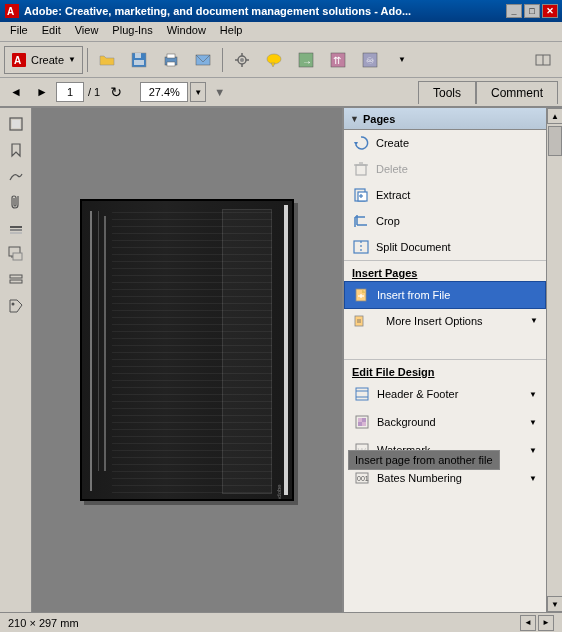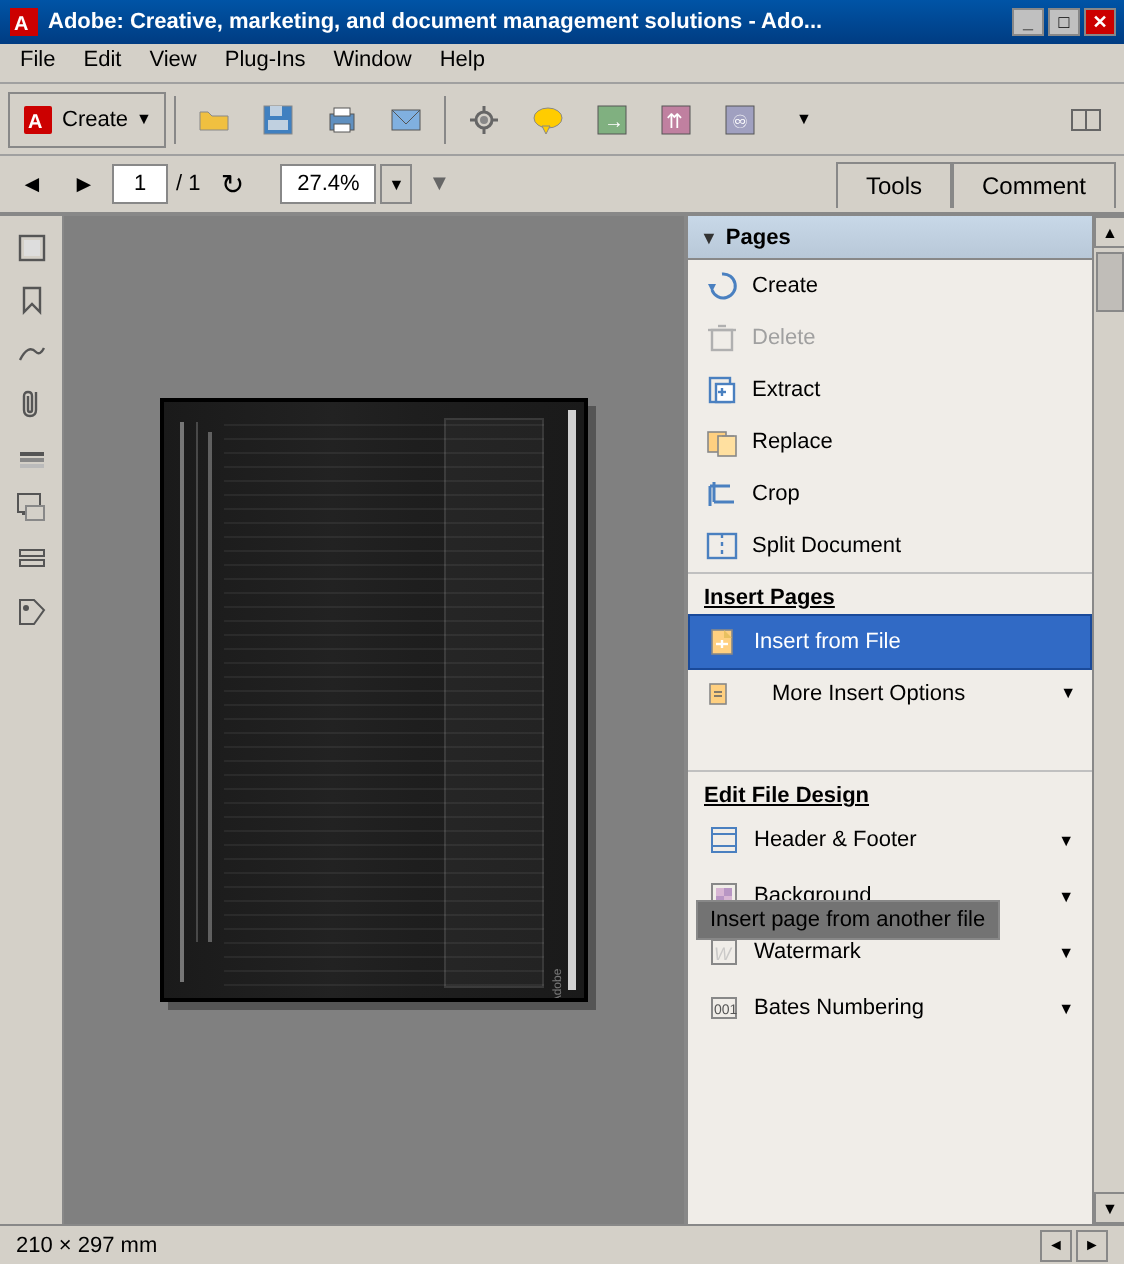--- a/index.html
+++ b/index.html
@@ -627,30 +627,20 @@
           <svg width="16" height="16" viewBox="0 0 16 16">
             <rect x="2" y="2" width="10" height="12" fill="none" stroke="#4a80c0" stroke-width="1.2"></rect>
             <rect x="5" y="5" width="9" height="9" fill="white" stroke="#4a80c0" stroke-width="1.2"></rect>
             <line x1="8" y1="7" x2="8" y2="11" stroke="#4a80c0" stroke-width="1.2"></line>
             <line x1="6" y1="9" x2="10" y2="9" stroke="#4a80c0" stroke-width="1.2"></line>
           </svg>
         </div>
         <span>Extract</span>
       </div>
 
-      <div class="panel-item">
-        <div class="panel-icon">
-          <svg width="16" height="16" viewBox="0 0 16 16">
-            <rect x="1" y="3" width="9" height="10" fill="#ffd080" stroke="#888" stroke-width="0.8"></rect>
-            <rect x="6" y="5" width="9" height="10" fill="#ffe0a0" stroke="#888" stroke-width="0.8"></rect>
-            <line x1="8" y1="5" x2="14" y2="5" stroke="#888" stroke-width="0.5"></line>
-          </svg>
-        </div>
-        <span>Replace</span>
-      </div>
 
       <div class="panel-item">
         <div class="panel-icon">
           <svg width="16" height="16" viewBox="0 0 16 16">
             <line x1="2" y1="4" x2="12" y2="4" stroke="#4a80c0" stroke-width="1.5"></line>
             <line x1="2" y1="4" x2="2" y2="14" stroke="#4a80c0" stroke-width="1.5"></line>
             <line x1="4" y1="2" x2="4" y2="12" stroke="#4a80c0" stroke-width="1.5"></line>
             <line x1="4" y1="12" x2="14" y2="12" stroke="#4a80c0" stroke-width="1.5"></line>
           </svg>
         </div>

